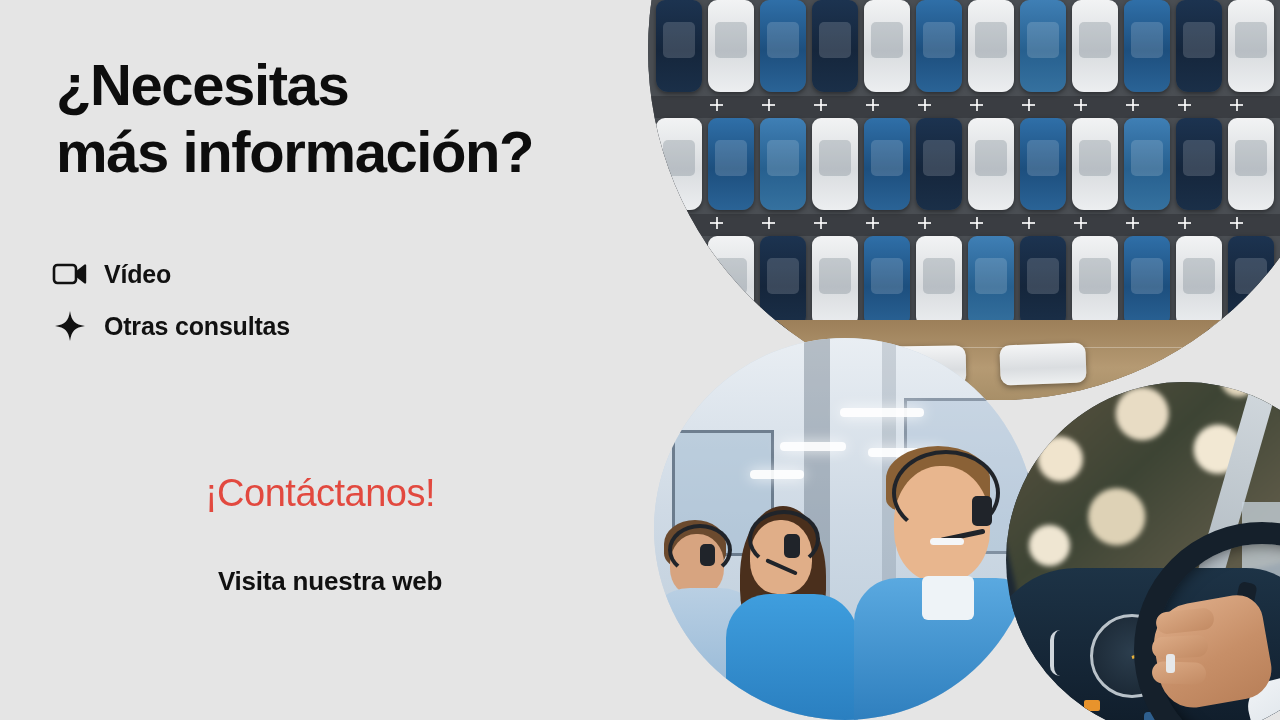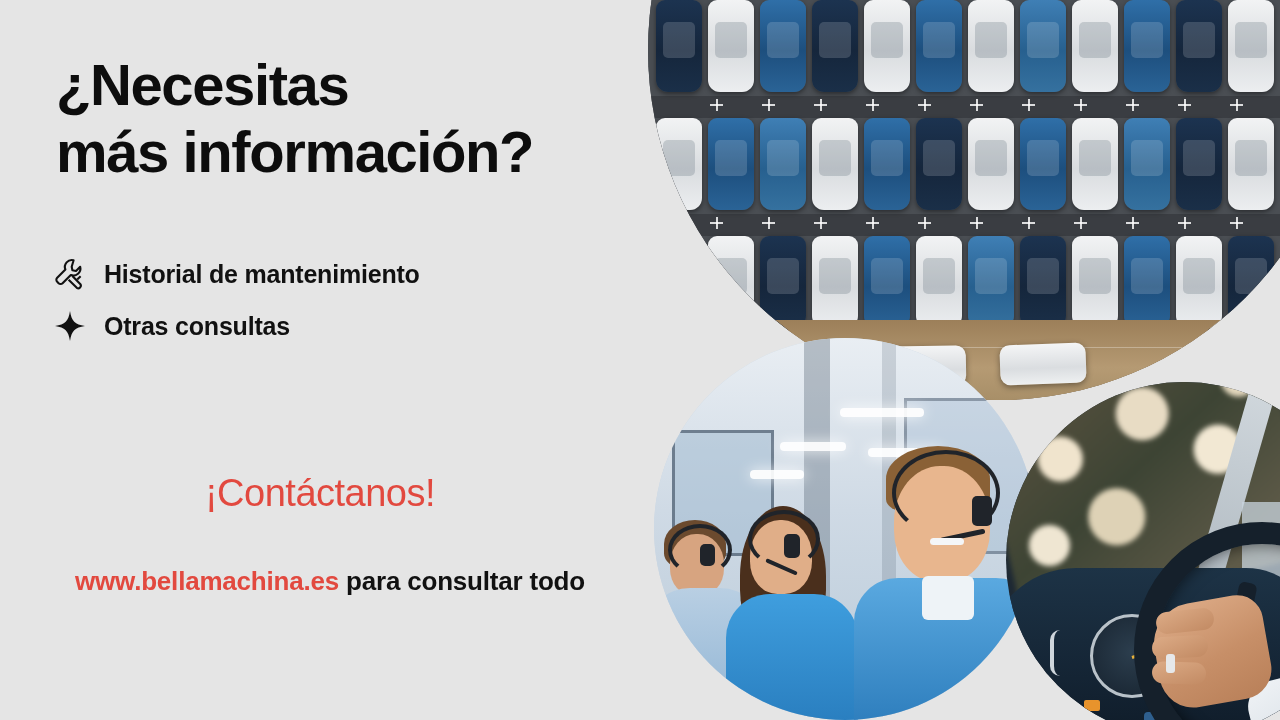--- a/index.html
+++ b/index.html
@@ -481,42 +481,41 @@
     <div class="finger" style="left:146px; top:280px; width:54px; height:22px; transform:rotate(2deg);"></div>
     <div class="ring" style="left:160px; top:272px;"></div>
   </div>
 
   <div class="headline">¿Necesitas
 más información?</div>
 
   <div class="bullets">
 
 
-
     <div class="bullet-row">
       <span class="bullet-icon">
-        <svg width="34" height="34" viewBox="0 0 34 34">
-          <path d="M20.6 3.2 a7 7 0 0 0 -8.2 9.4 L4.2 20.8 a2.8 2.8 0 0 0 0 4 l1.4 1.4 a2.8 2.8 0 0 0 4 0 l8.2 -8.2 a7 7 0 0 0 9.4 -8.2 l-4.2 4.2 -3.6 -0.7 -0.7 -3.6 Z" fill="none" stroke="#111" stroke-width="2.1" stroke-linejoin="round"></path>
-          <path d="M19.4 19 l8 8.2 a2.6 2.6 0 0 1 -3.6 3.6 l-8.2 -8" fill="none" stroke="#111" stroke-width="2.1" stroke-linejoin="round"></path>
-          <path d="M24.2 22.6 l3.4 -3.4" fill="none" stroke="#111" stroke-width="2.1"></path>
+        <svg width="36" height="26" viewBox="0 0 36 26">
+          <rect x="2" y="4" width="22" height="18" rx="3.4" fill="none" stroke="#111" stroke-width="2.6"></rect>
+          <path d="M25.6 10.4 L33 4.6 V21.4 L25.6 15.6 Z" fill="#111" stroke="#111" stroke-width="2.4" stroke-linejoin="round"></path>
         </svg>
       </span>
-      <span class="bullet-label">Historial de mantenimiento</span>
-    </div>
+      <span class="bullet-label">Vídeo</span>
+    </div>
+
 
     <div class="bullet-row">
       <span class="bullet-icon">
         <svg width="32" height="32" viewBox="0 0 32 32">
           <path d="M16 1 C17.6 11.2 20.8 14.4 31 16 C20.8 17.6 17.6 20.8 16 31 C14.4 20.8 11.2 17.6 1 16 C11.2 14.4 14.4 11.2 16 1 Z" fill="#111"></path>
         </svg>
       </span>
       <span class="bullet-label">Otras consultas</span>
     </div>
 
   </div>
 
   <div class="cta">¡Contáctanos!</div>
 
   <div class="web-block">
-    <div><span class="web-url">www.bellamachina.es</span><span> para consultar todo</span></div>
+    <div>Visita nuestra web</div>
   </div>
 
 </div>
 
 </body></html>

